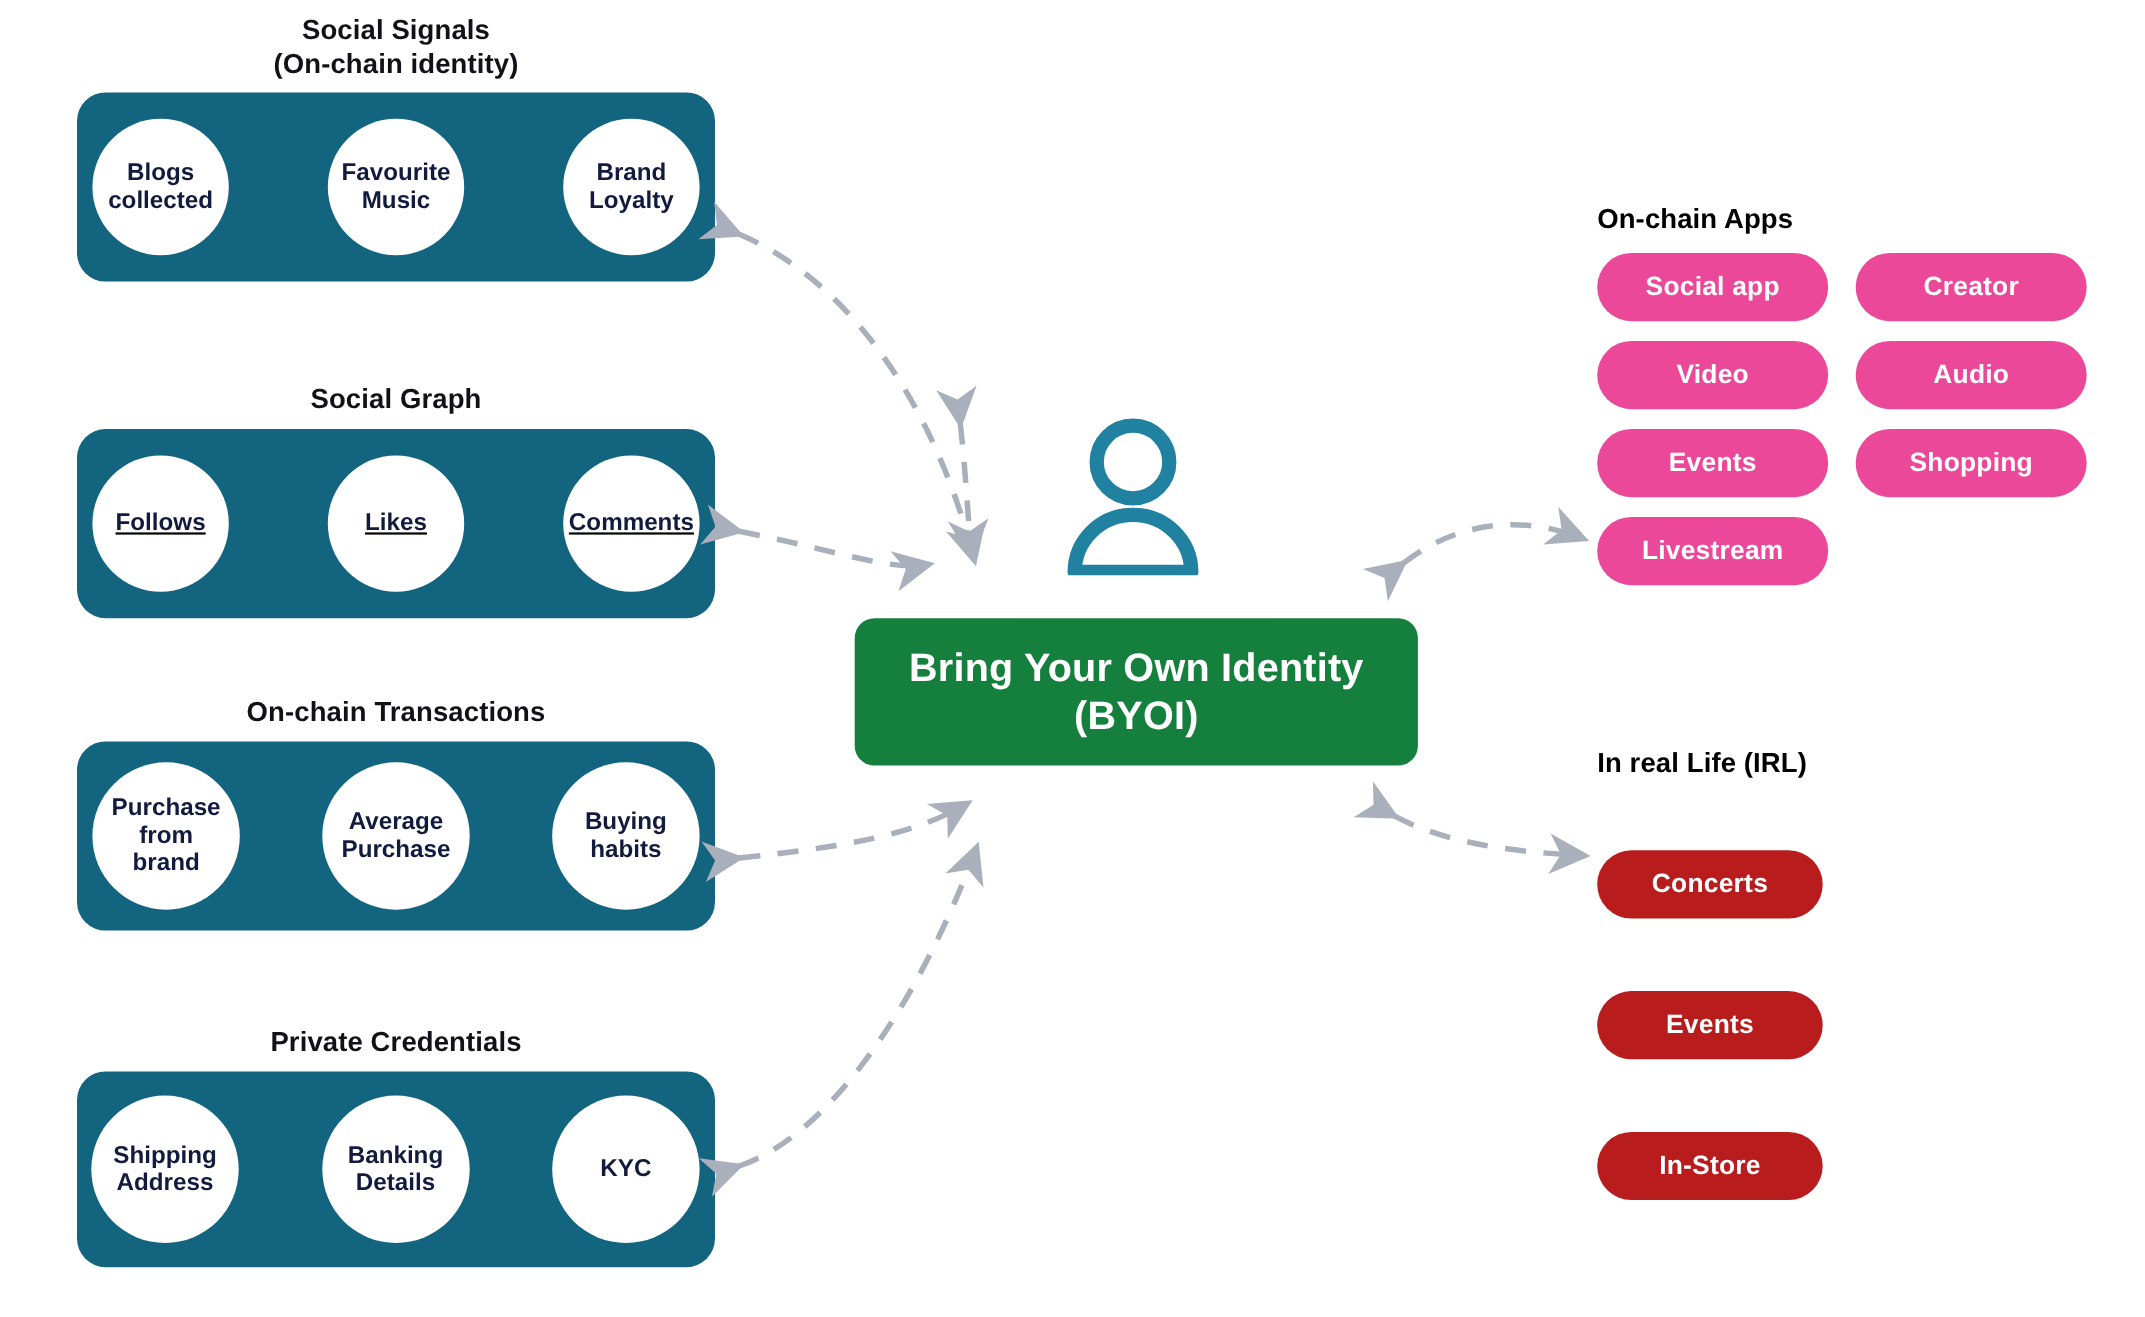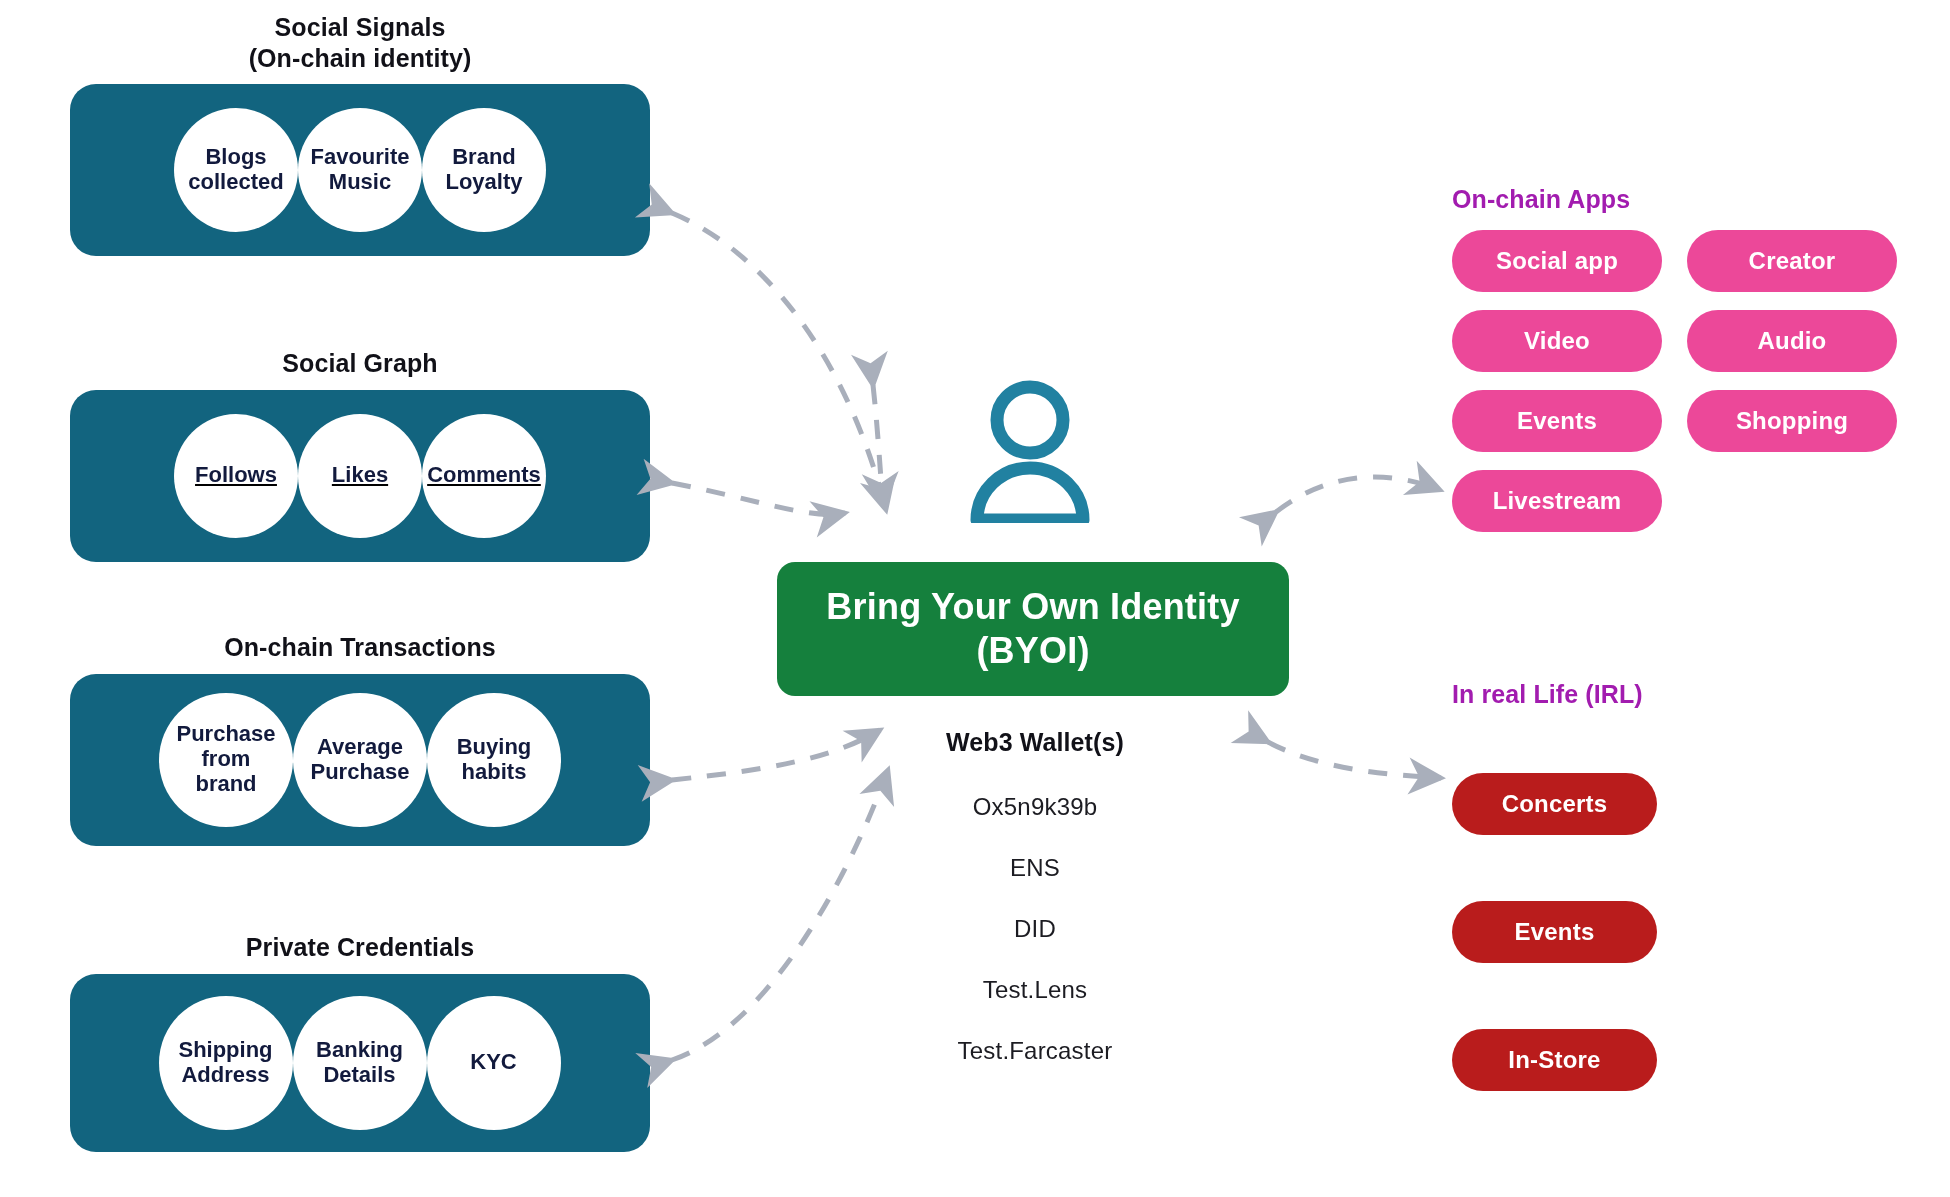--- a/index.html
+++ b/index.html
@@ -26,21 +26,21 @@
     font-size: 25px;
     line-height: 1.22;
     letter-spacing: 0.1px;
     white-space: pre-line;
   }
   .card {
     background: #12647f;
     border-radius: 26px;
     display: flex;
     align-items: center;
-    justify-content: center;
+    justify-content: space-between;
     padding: 0 14px;
     margin-top: 11px;
   }
   .bubble {
     background: #ffffff;
     border-radius: 50%;
     display: flex;
     align-items: center;
     justify-content: center;
     text-align: center;
@@ -104,21 +104,21 @@
     letter-spacing: 0.2px;
   }
   .wallet-item:last-child { margin-bottom: 0; }
 
   
   #apps-block { position: absolute; left: 1452px; top: 185px; width: 445px; }
   #irl-block  { position: absolute; left: 1452px; top: 680px; width: 445px; }
   .side-title {
     font-weight: bold;
     font-size: 25px;
-    color: #a21caf;
+    color: #000000;
     margin-bottom: 16px;
     letter-spacing: 0.1px;
   }
   .pill-grid {
     display: grid;
     grid-template-columns: 210px 210px;
     gap: 18px 25px;
   }
   .pill-col {
     display: flex;
@@ -202,28 +202,20 @@
   <div id="center-person">
     <svg width="130" height="145" viewBox="0 0 130 145">
       <circle cx="65" cy="42" r="33" fill="none" stroke="#2181a1" stroke-width="13"></circle>
       <path d="M12 142 A53 52 0 0 1 118 142 Z" fill="none" stroke="#2181a1" stroke-width="13" stroke-linejoin="round"></path>
     </svg>
   </div>
 
   <div id="byoi-box">Bring Your Own Identity
 (BYOI)</div>
 
-  <div id="wallet-block">
-    <div id="wallet-title">Web3 Wallet(s)</div>
-    <div class="wallet-item">Ox5n9k39b</div>
-    <div class="wallet-item">ENS</div>
-    <div class="wallet-item">DID</div>
-    <div class="wallet-item">Test.Lens</div>
-    <div class="wallet-item">Test.Farcaster</div>
-  </div>
 
   <div id="apps-block">
     <div class="side-title">On-chain Apps</div>
     <div class="pill-grid">
       <div class="pill cyan">Social app</div>
       <div class="pill cyan">Creator</div>
       <div class="pill cyan">Video</div>
       <div class="pill cyan">Audio</div>
       <div class="pill cyan">Events</div>
       <div class="pill cyan">Shopping</div>

